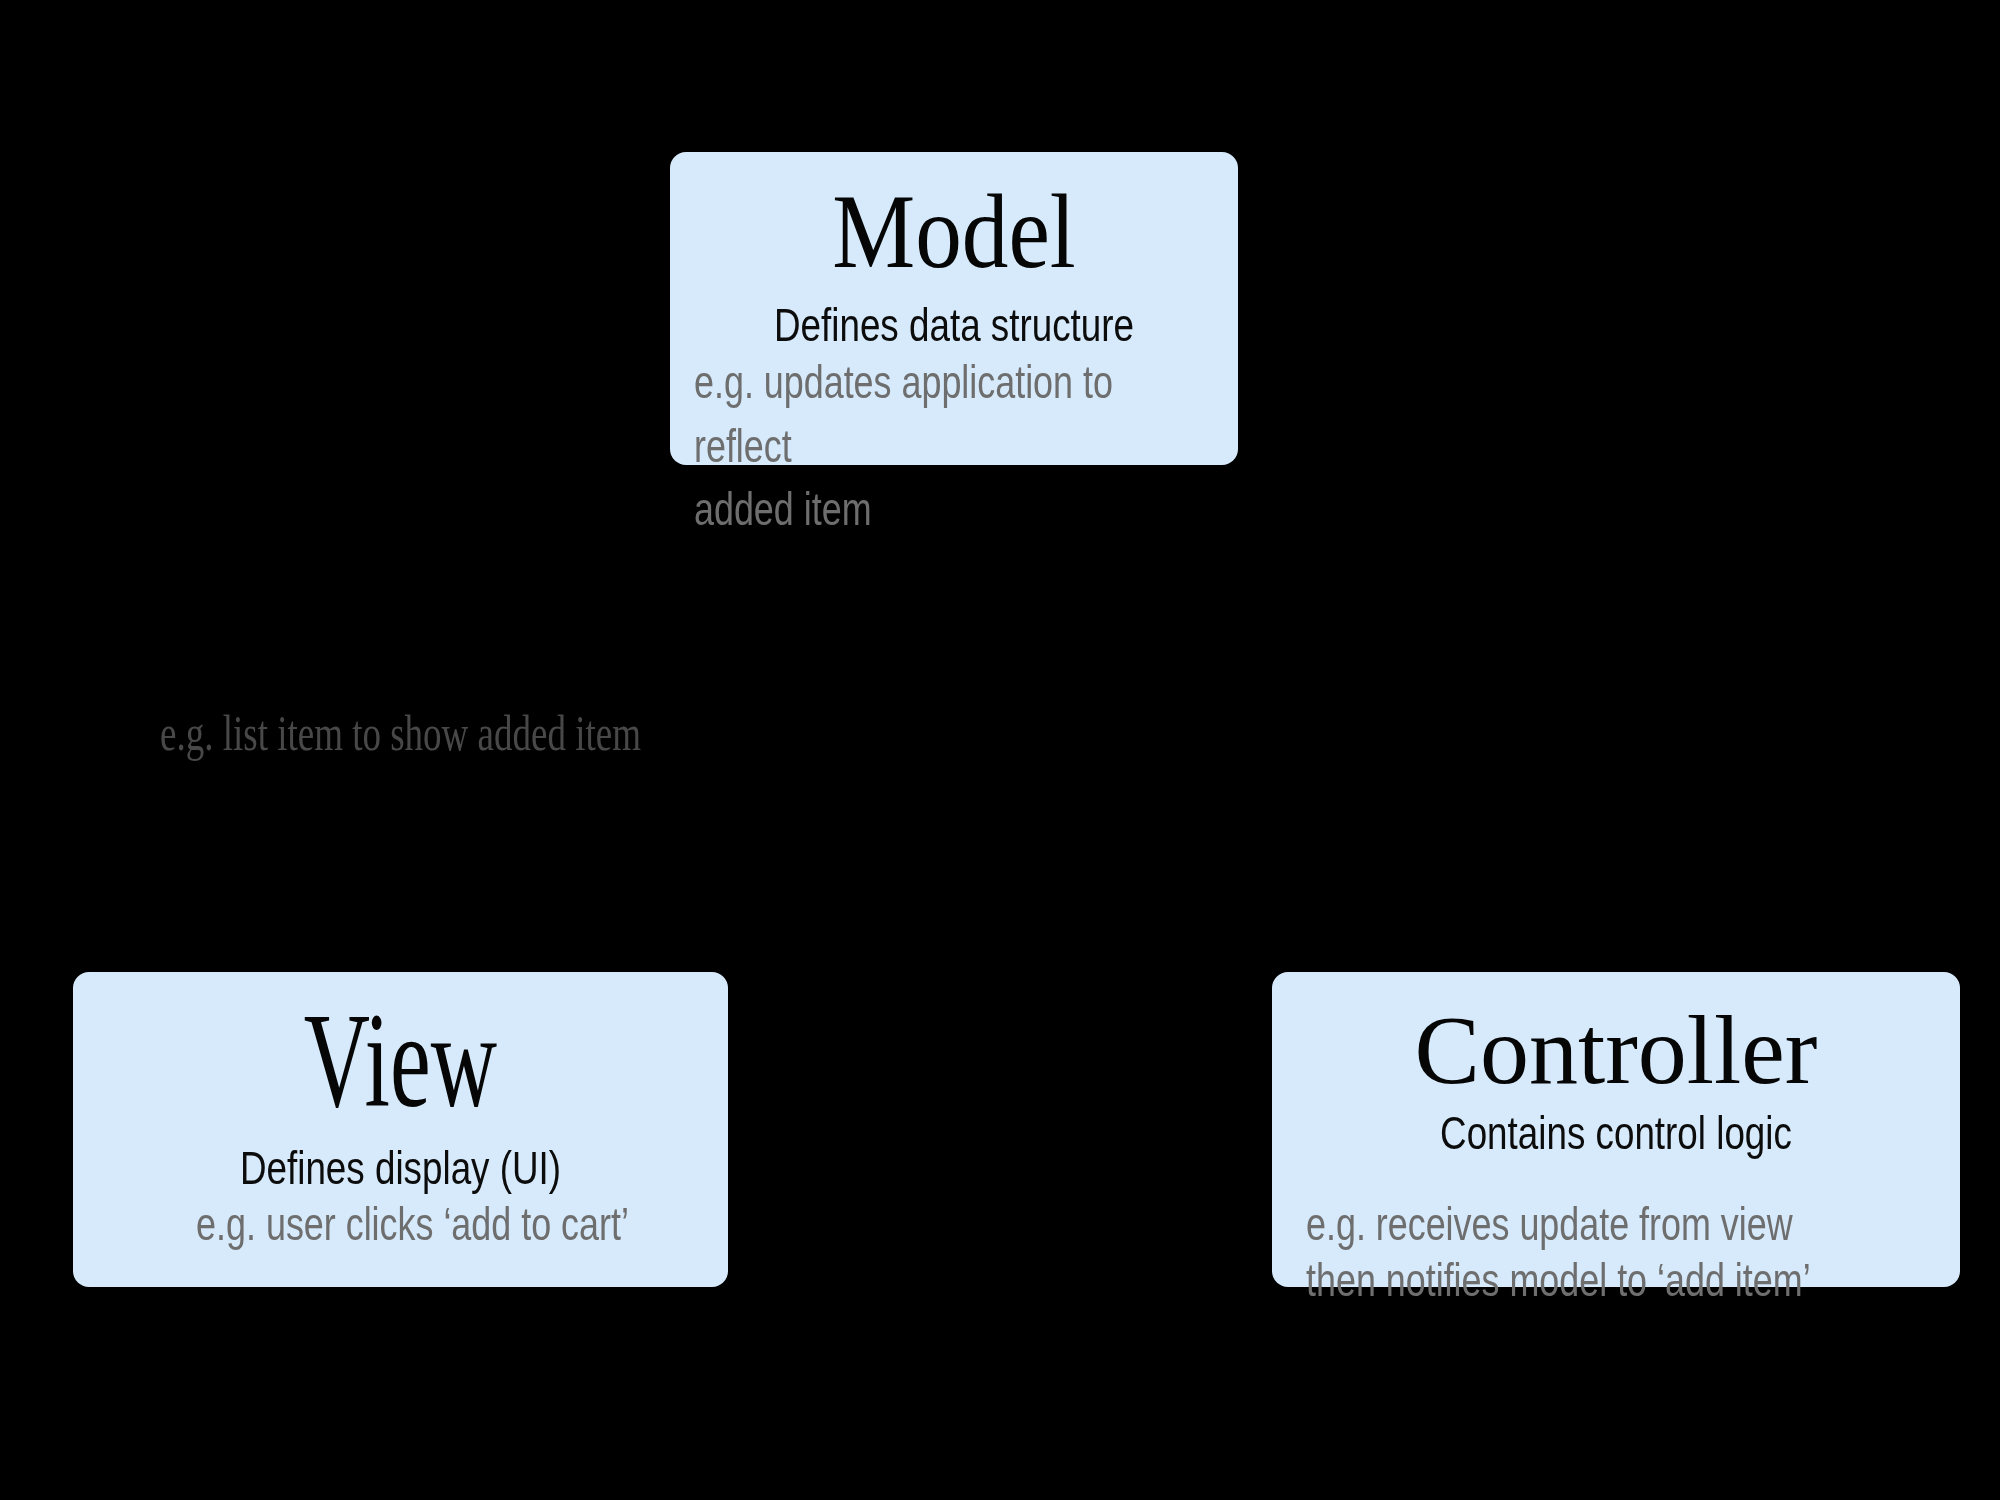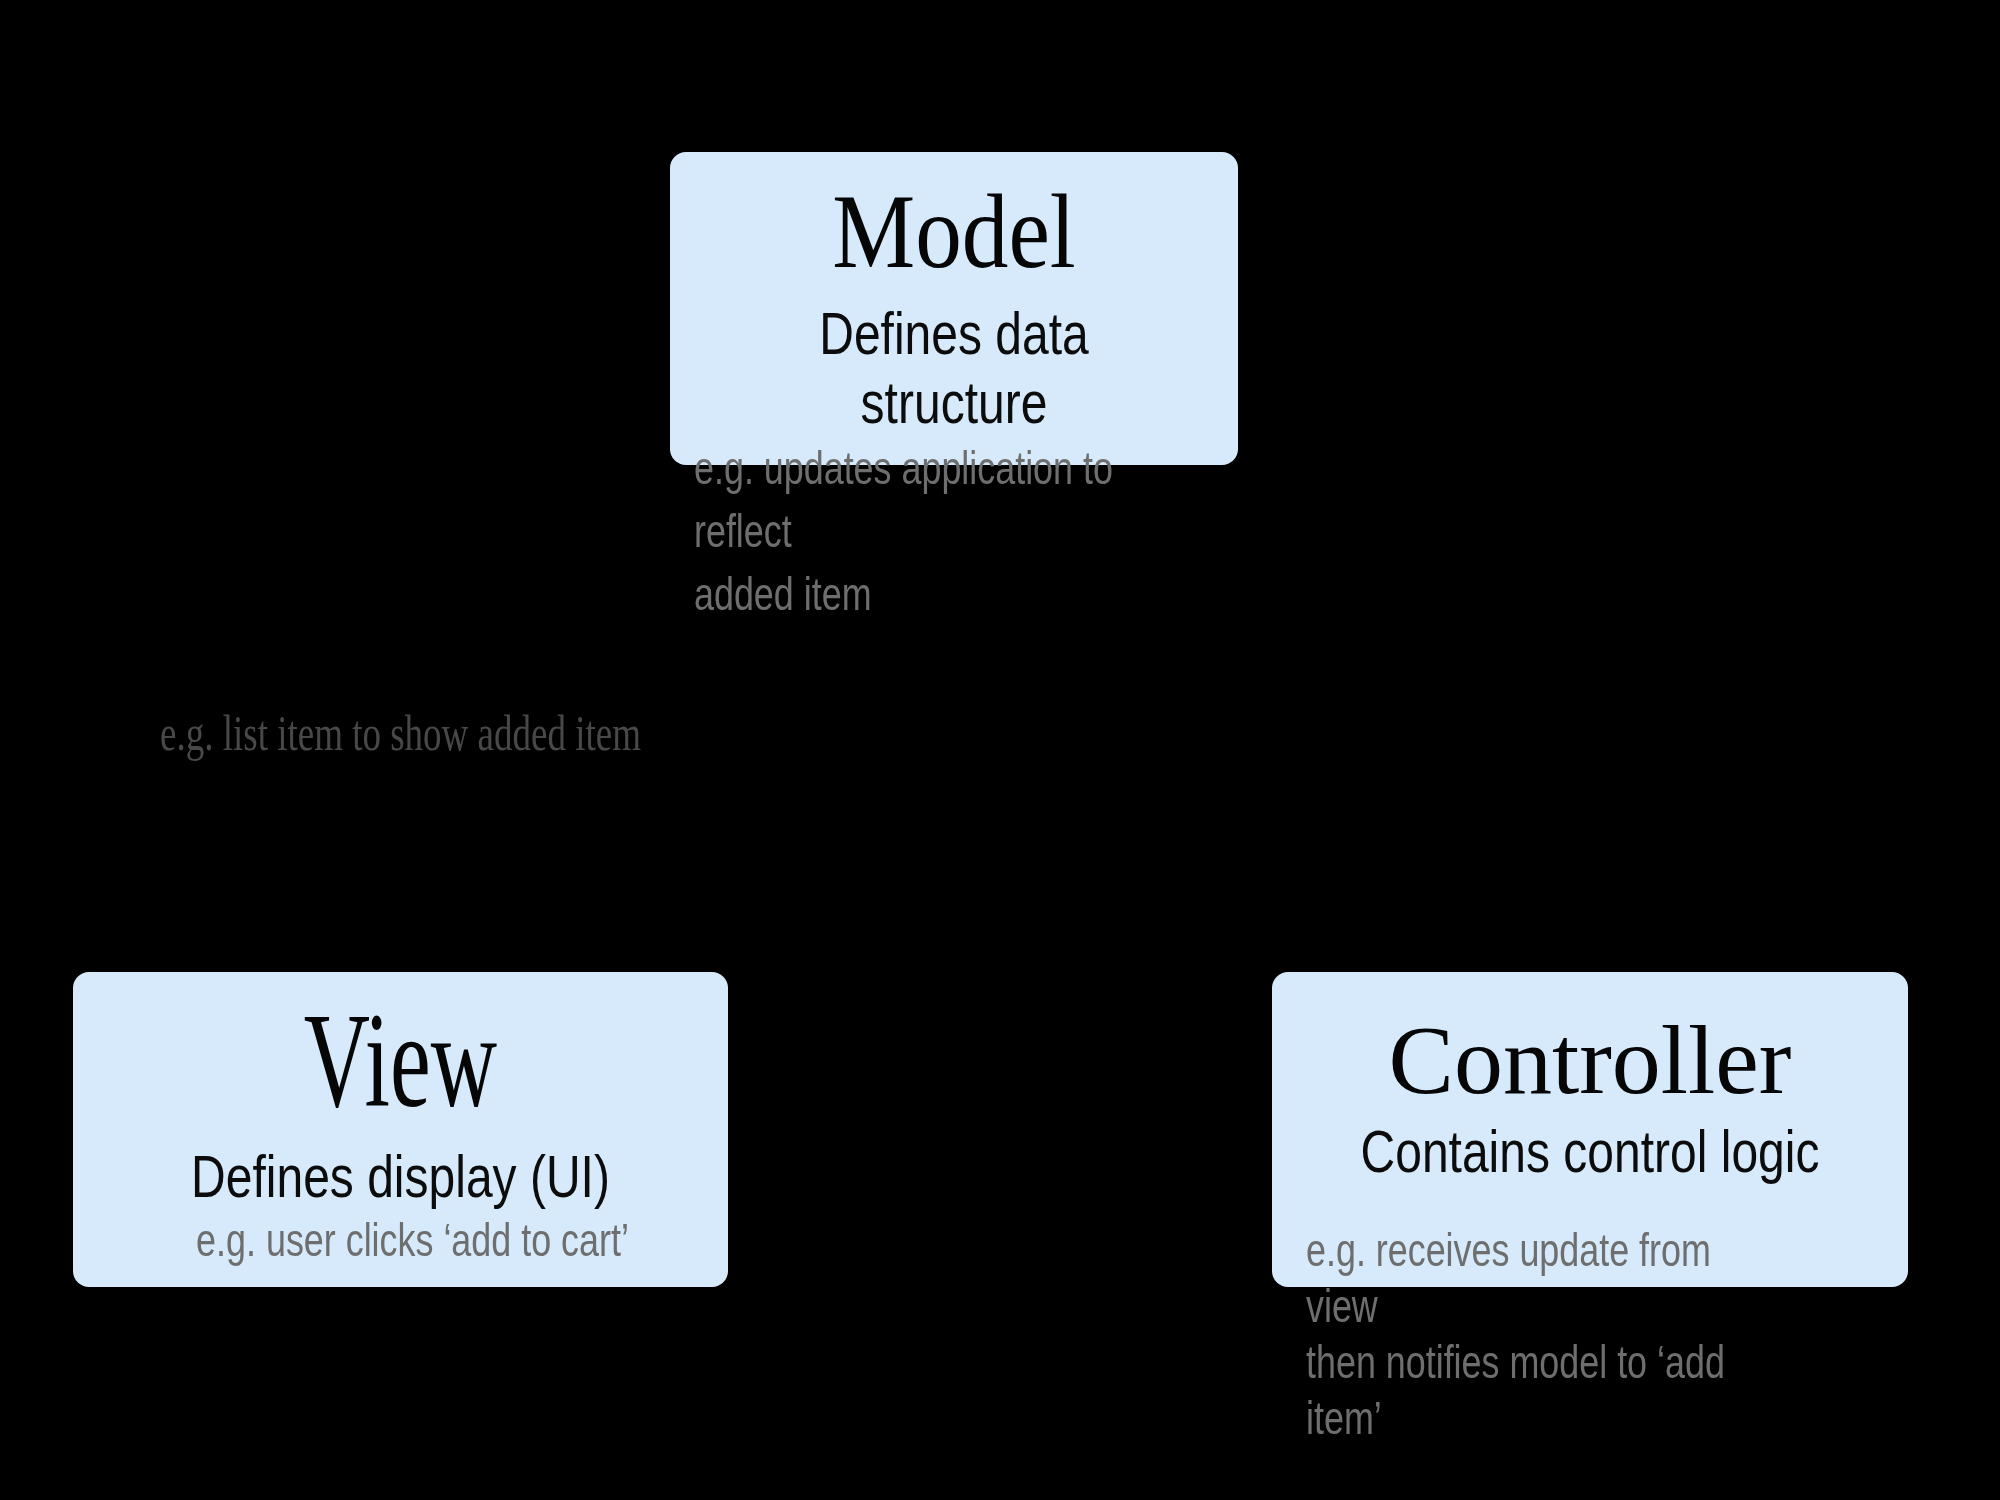--- a/index.html
+++ b/index.html
@@ -16,39 +16,39 @@
   }
   .node {
     position: absolute;
     background: var(--box-fill, #d6eafb);
     border-radius: 16px;
     box-sizing: border-box;
     text-align: center;
   }
   #box-model      { left: 670px;  top: 152px; width: 568px; height: 313px; padding-top: 14px; }
   #box-view       { left: 73px;   top: 972px; width: 655px; height: 315px; padding-top: 8px;  }
-  #box-controller { left: 1272px; top: 972px; width: 636px; height: 315px; padding-top: 32px; }
+  #box-controller { left: 1272px; top: 972px; width: 688px; height: 315px; padding-top: 22px; }
 
   .title {
     margin: 0;
     font-family: "Liberation Serif", serif;
     font-weight: normal;
     color: var(--title-color, #060606);
   }
   #box-model .title      { font-size: 106px; line-height: 1.25; }
   #box-view .title       { font-size: 135px; line-height: 1.20; }
   #box-controller .title { font-size: 98px;  line-height: 1.15; }
 
   .title > .squeeze-c { display: block; }
   #box-model .title > .squeeze-c      { transform: scaleX(0.88); transform-origin: 50% 50%; }
   #box-view .title > .squeeze-c       { transform: scaleX(0.68); transform-origin: 50% 50%; }
   #box-controller .title > .squeeze-c { transform: scaleX(1.00); transform-origin: 50% 50%; }
 
   .subtitle {
-    font-size: 60px;
+    font-size: 46px;
     line-height: 1.15;
     color: var(--subtitle-color, #0c0c0c);
   }
   .eg {
     font-size: 46px;
     color: var(--example-color, #6e6e6e);
     padding-left: 24px;
   }
   #box-model .eg      { line-height: 1.38; text-align: left; padding-left: 24px; }
   #box-view .eg       { line-height: 1.30; }

